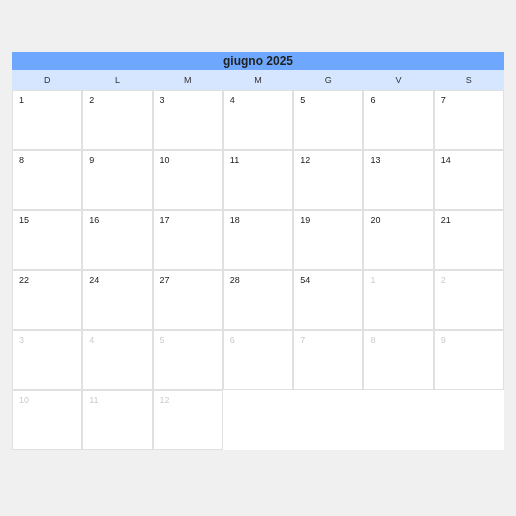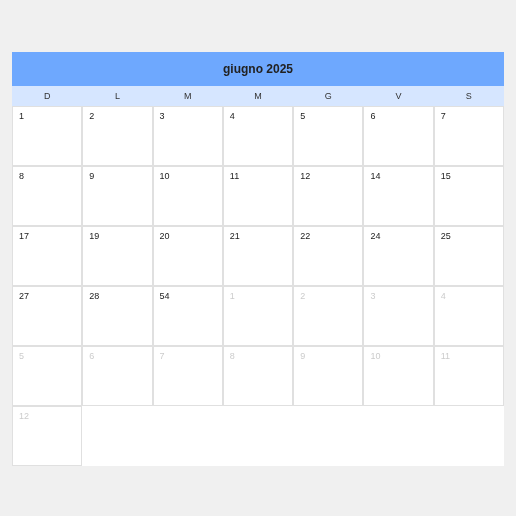--- a/index.html
+++ b/index.html
@@ -10,21 +10,21 @@
       width: 516px;
       height: 516px;
     }
     .calendar {
       background: #fff;
       margin-top: 40px;
     }
     .title-bar {
       background: #6ea8fe;
       text-align: center;
-      padding: 10px 0;
+      padding: 2px 0;
       font-size: 12px;
       font-weight: bold;
       color: #222;
     }
     .weekdays {
       display: grid;
       grid-template-columns: repeat(7, 1fr);
       background: #d6e6ff;
     }
     .weekday {
@@ -69,29 +69,31 @@
       <div class="cell">3</div>
       <div class="cell">4</div>
       <div class="cell">5</div>
       <div class="cell">6</div>
       <div class="cell">7</div>
       <div class="cell">8</div>
       <div class="cell">9</div>
       <div class="cell">10</div>
       <div class="cell">11</div>
       <div class="cell">12</div>
+      <div class="cell">13</div>
       <div class="cell">14</div>
       <div class="cell">15</div>
+      <div class="cell">16</div>
       <div class="cell">17</div>
+      <div class="cell">18</div>
       <div class="cell">19</div>
       <div class="cell">20</div>
       <div class="cell">21</div>
       <div class="cell">22</div>
       <div class="cell">24</div>
-      <div class="cell">25</div>
       <div class="cell">27</div>
       <div class="cell">28</div>
       <div class="cell">54</div>
       <div class="cell other-month">1</div>
       <div class="cell other-month">2</div>
       <div class="cell other-month">3</div>
       <div class="cell other-month">4</div>
       <div class="cell other-month">5</div>
       <div class="cell other-month">6</div>
       <div class="cell other-month">7</div>

